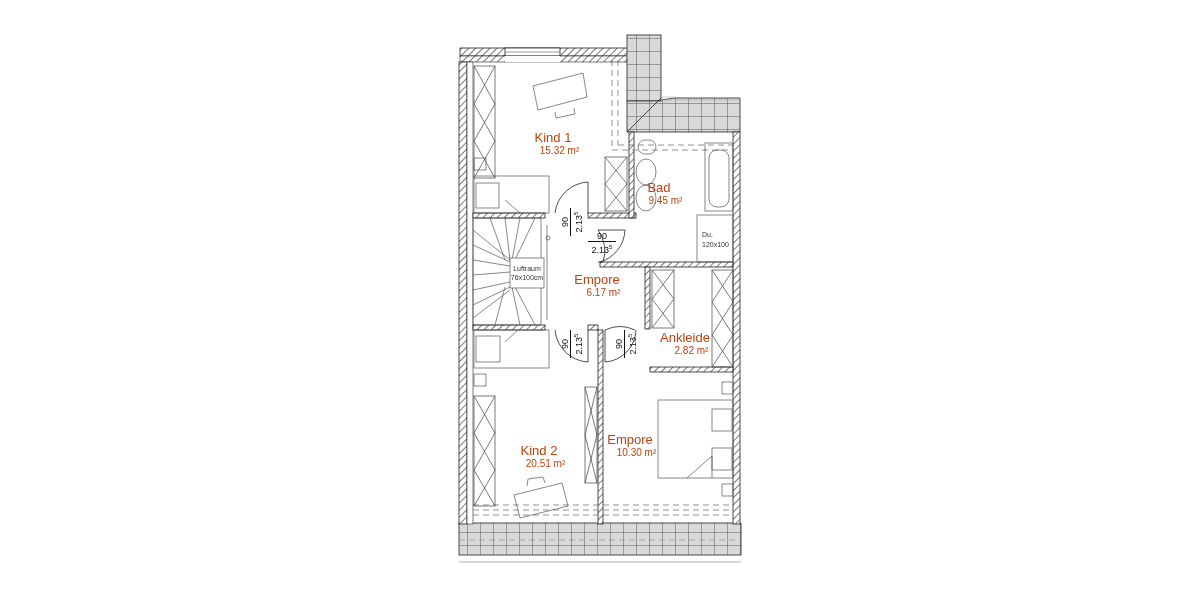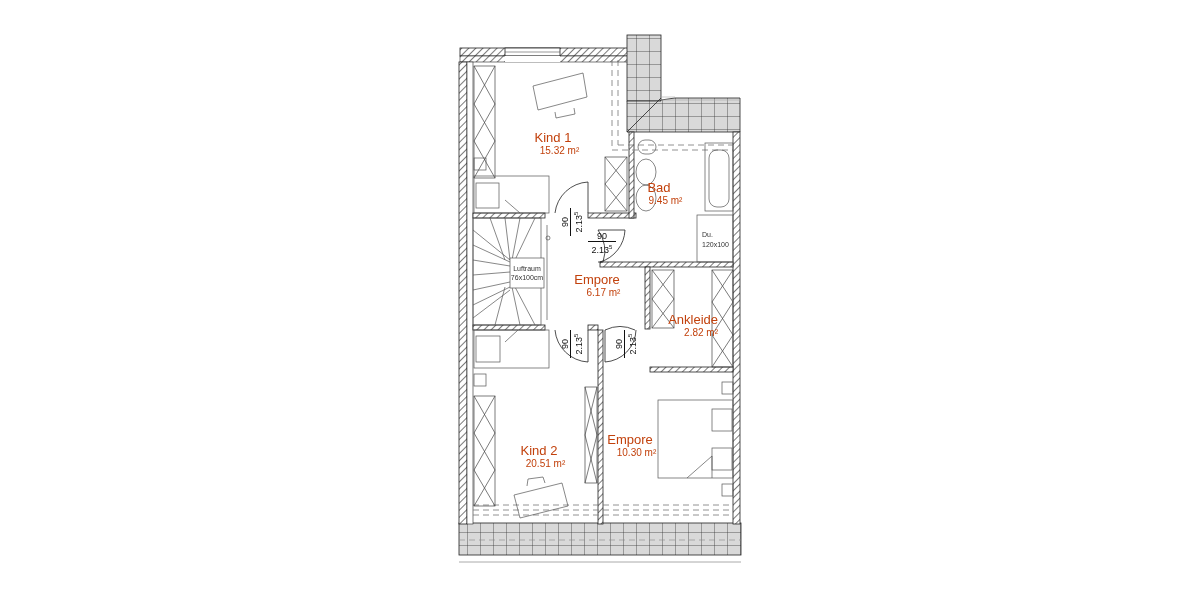--- a/index.html
+++ b/index.html
@@ -160,21 +160,21 @@
 <div class="lbl" style="left:629px;top:180px;width:60px;text-align:center;">
   <div class="room-name">Bad</div>
   <div class="room-area"><span>9.45</span> <span>m²</span></div>
 </div>
 
 <div class="lbl" style="left:562px;top:272px;width:70px;">
   <div class="room-name">Empore</div>
   <div class="room-area"><span>6.17</span> <span>m²</span></div>
 </div>
 
-<div class="lbl" style="left:652px;top:312px;width:66px;text-align:right;">
+<div class="lbl" style="left:652px;top:330px;width:66px;">
   <div class="room-name">Ankleide</div>
   <div class="room-area"><span>2.82</span> <span>m²</span></div>
 </div>
 
 <div class="lbl" style="left:504px;top:443px;width:70px;">
   <div class="room-name">Kind 2</div>
   <div class="room-area"><span>20.51</span> <span>m²</span></div>
 </div>
 
 <div class="lbl" style="left:598px;top:432px;width:64px;">

